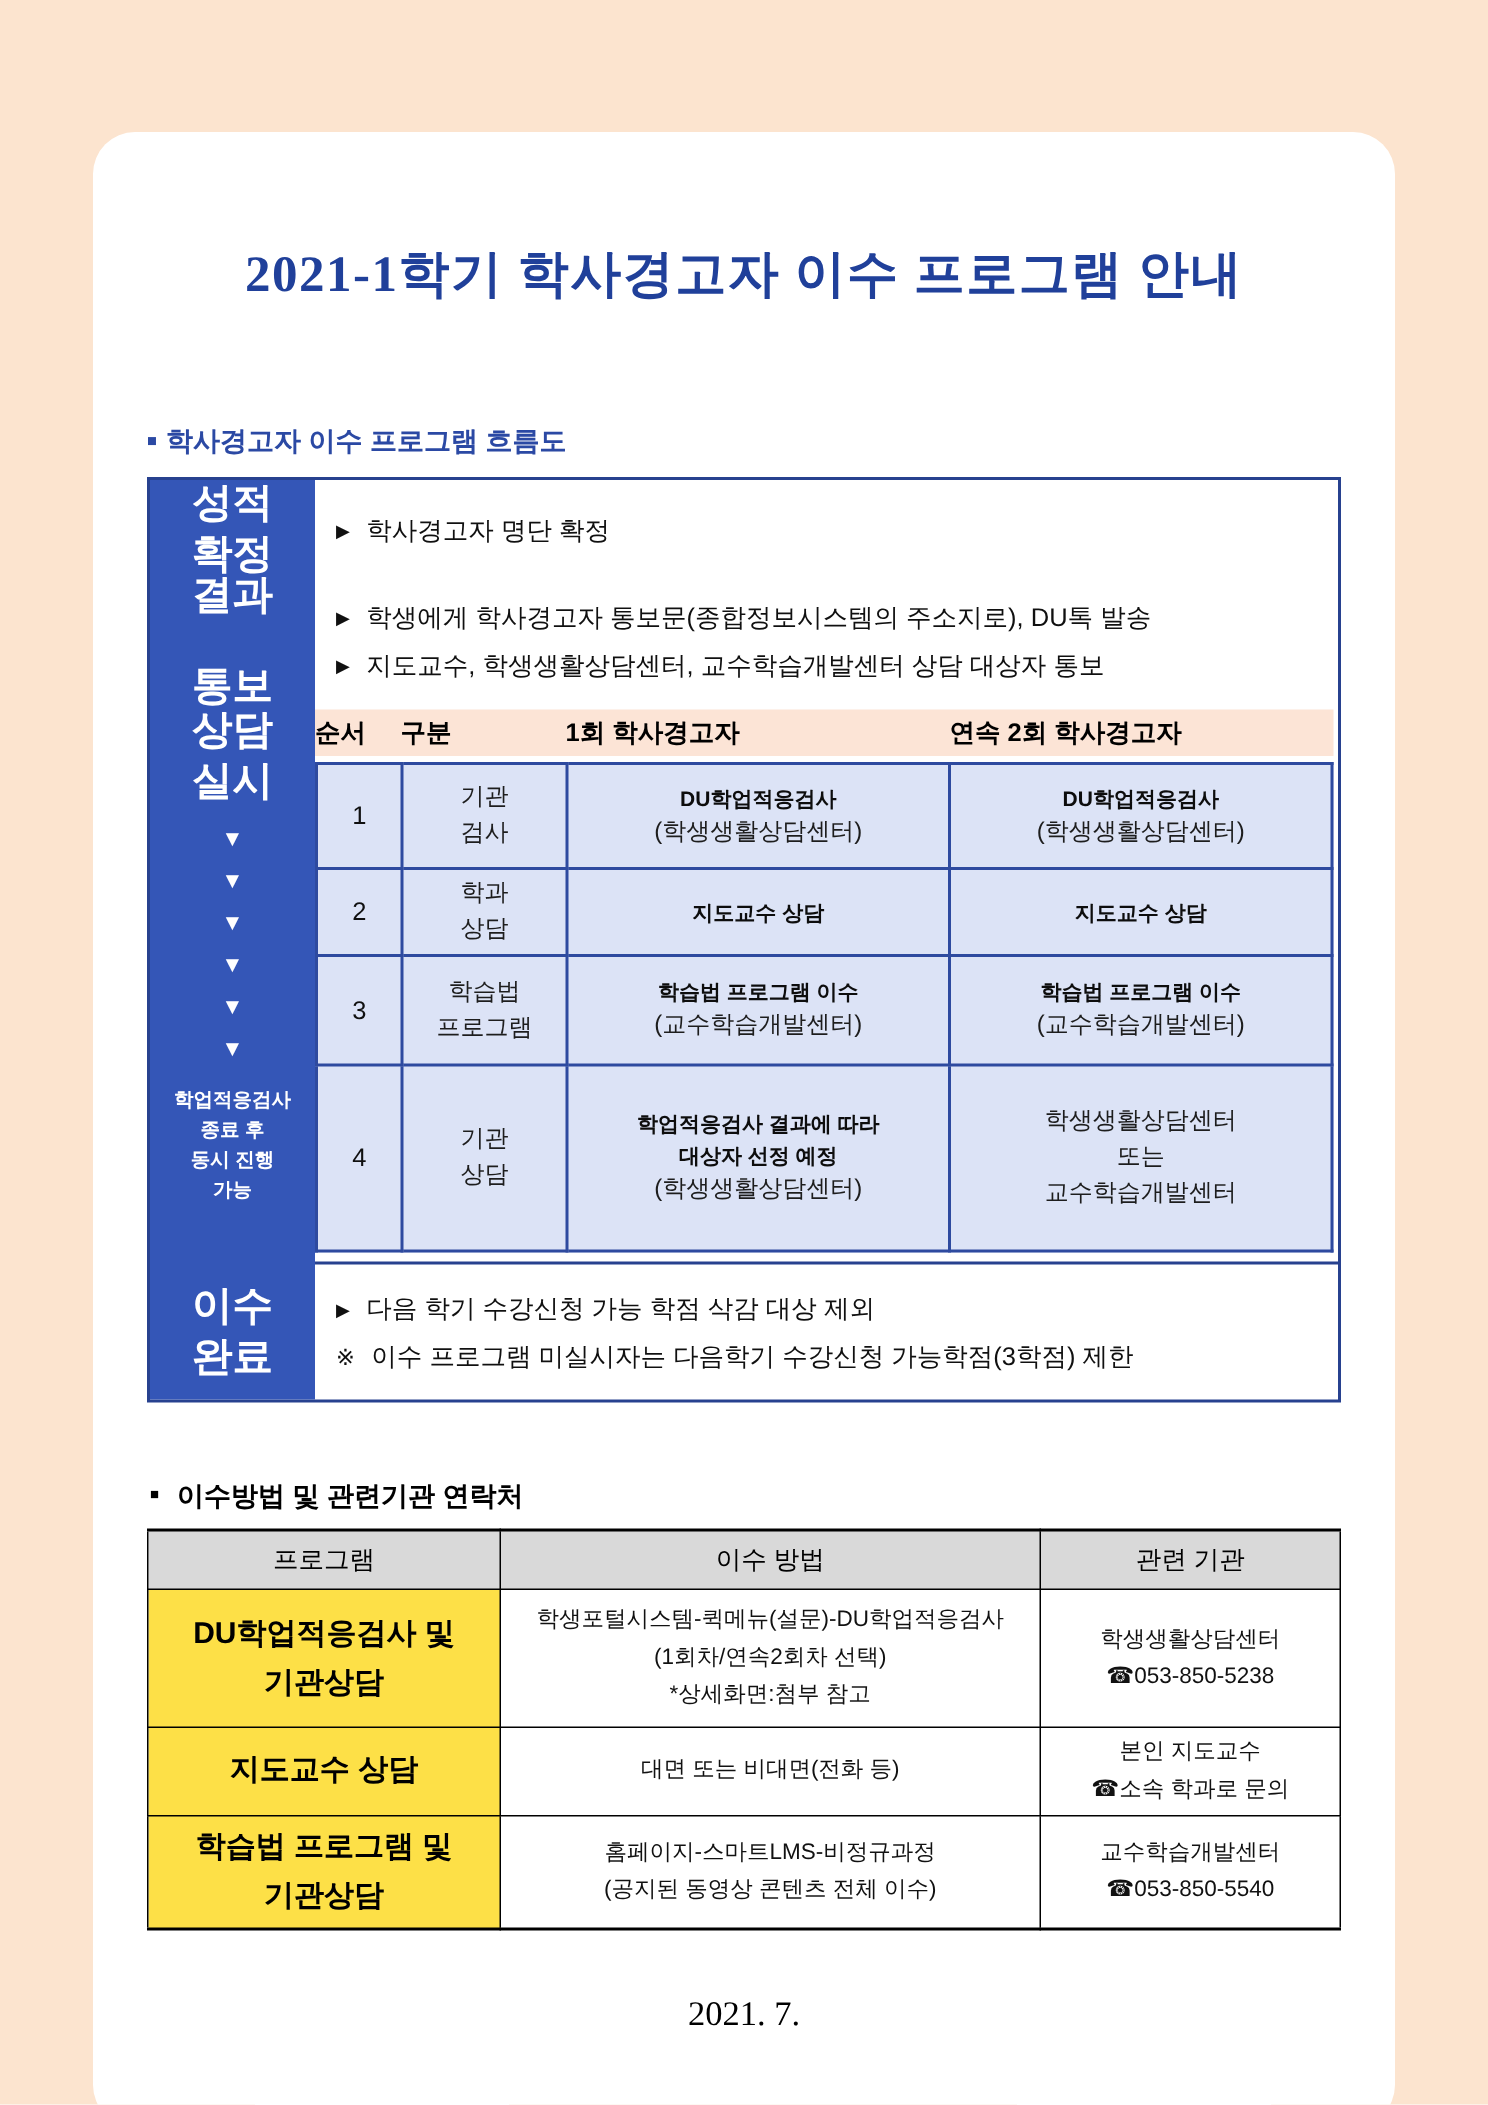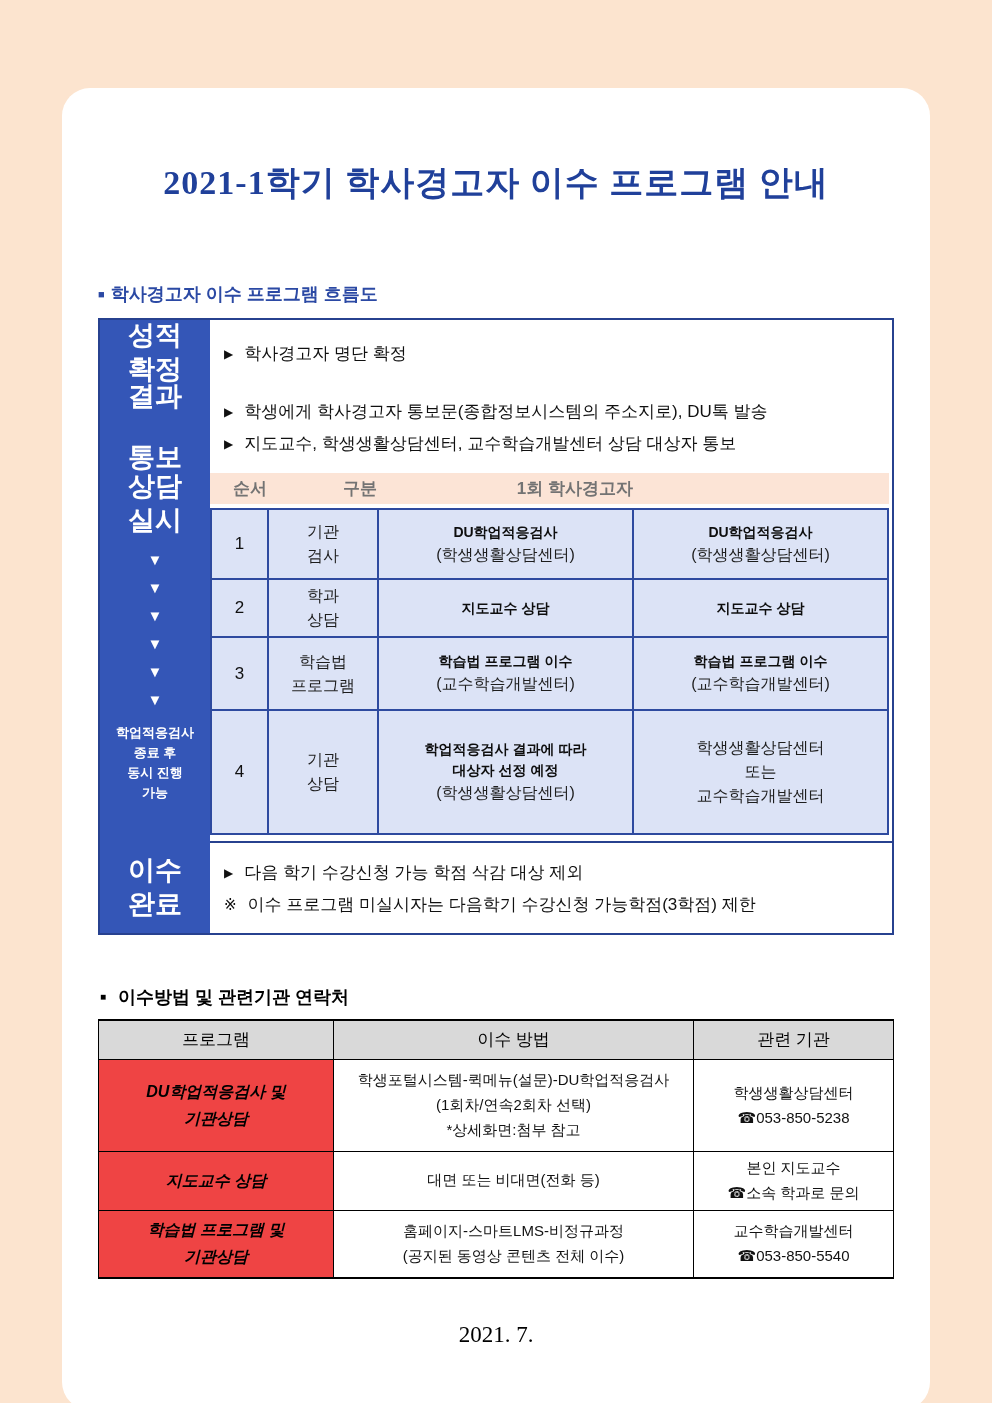--- a/index.html
+++ b/index.html
@@ -56,21 +56,21 @@
   .fr-b{height:82px;display:flex;flex-direction:column;justify-content:center;gap:9px;padding-left:14px;}
   .fr-c{flex:1;padding:5px 3px 6px 0;}
   .fr-d{height:90px;border-top:2px solid #27418f;display:flex;flex-direction:column;justify-content:center;gap:9px;padding-left:14px;}
   .bullet-line{display:flex;align-items:baseline;gap:11px;font-size:17px;color:#101010;}
   .bullet-line .mk{font-size:12px;position:relative;top:-1px;color:#101010;}
   .bullet-line .mk2{font-size:15px;color:#101010;}
   
   .sched-head{
     display:grid;grid-template-columns:57px 110px 1fr 1fr;
     background:#fce4d6;height:31px;align-items:center;
-    text-align:right;font-size:17px;font-weight:bold;color:#737373;
+    text-align:left;font-size:17px;font-weight:bold;color:#000000;
     margin-bottom:4px;
   }
   table.sched{
     width:100%;border-collapse:collapse;table-layout:fixed;
     background:#dce3f6;
   }
   table.sched td{
     border:2px solid #2e4a9f;text-align:center;vertical-align:middle;
     padding:4px 2px;line-height:1.5;
   }
@@ -83,21 +83,21 @@
     width:100%;border-collapse:collapse;table-layout:fixed;
     border-top:2px solid #000;border-bottom:2px solid #000;
   }
   table.contact td,table.contact th{
     border:1px solid #000;text-align:center;vertical-align:middle;
     line-height:1.65;padding:4px 4px;
   }
   table.contact th{
     background:#d9d9d9;font-weight:normal;font-size:17px;height:30px;color:#000;
   }
-  td.prog{background:#ef4444;font-weight:bold;font-size:16px;color:#000;font-style:italic;}
+  td.prog{background:#fde047;font-weight:bold;font-size:20px;color:#000;}
   td.meth{font-size:15px;color:#111;}
   td.org{font-size:15px;color:#111;}
   tr.c1{height:92px;} tr.c2{height:50px;} tr.c3{height:68px;padding-left:16px;}
   .phone-line{white-space:nowrap;}
   
   .doc-date{
     margin-top:43px;text-align:center;
     font-family:"Liberation Serif","DejaVu Serif",serif;
     font-size:23px;color:#000;
   }
@@ -167,20 +167,21 @@
           <span class="mk">▶</span>
           <span>지도교수, 학생생활상담센터, 교수학습개발센터 상담 대상자 통보</span>
         </div>
       </div>
 
       <div class="fr-c">
         <div class="sched-head">
           <span>순서</span>
           <span>구분</span>
           <span>1회 학사경고자</span>
+          <span>연속 2회 학사경고자</span>
         </div>
         <table class="sched">
           <colgroup>
               <col style="width:57px">
               <col style="width:110px">
               <col>
               <col>
             </colgroup>
           <tbody>
               <tr class="r1">

